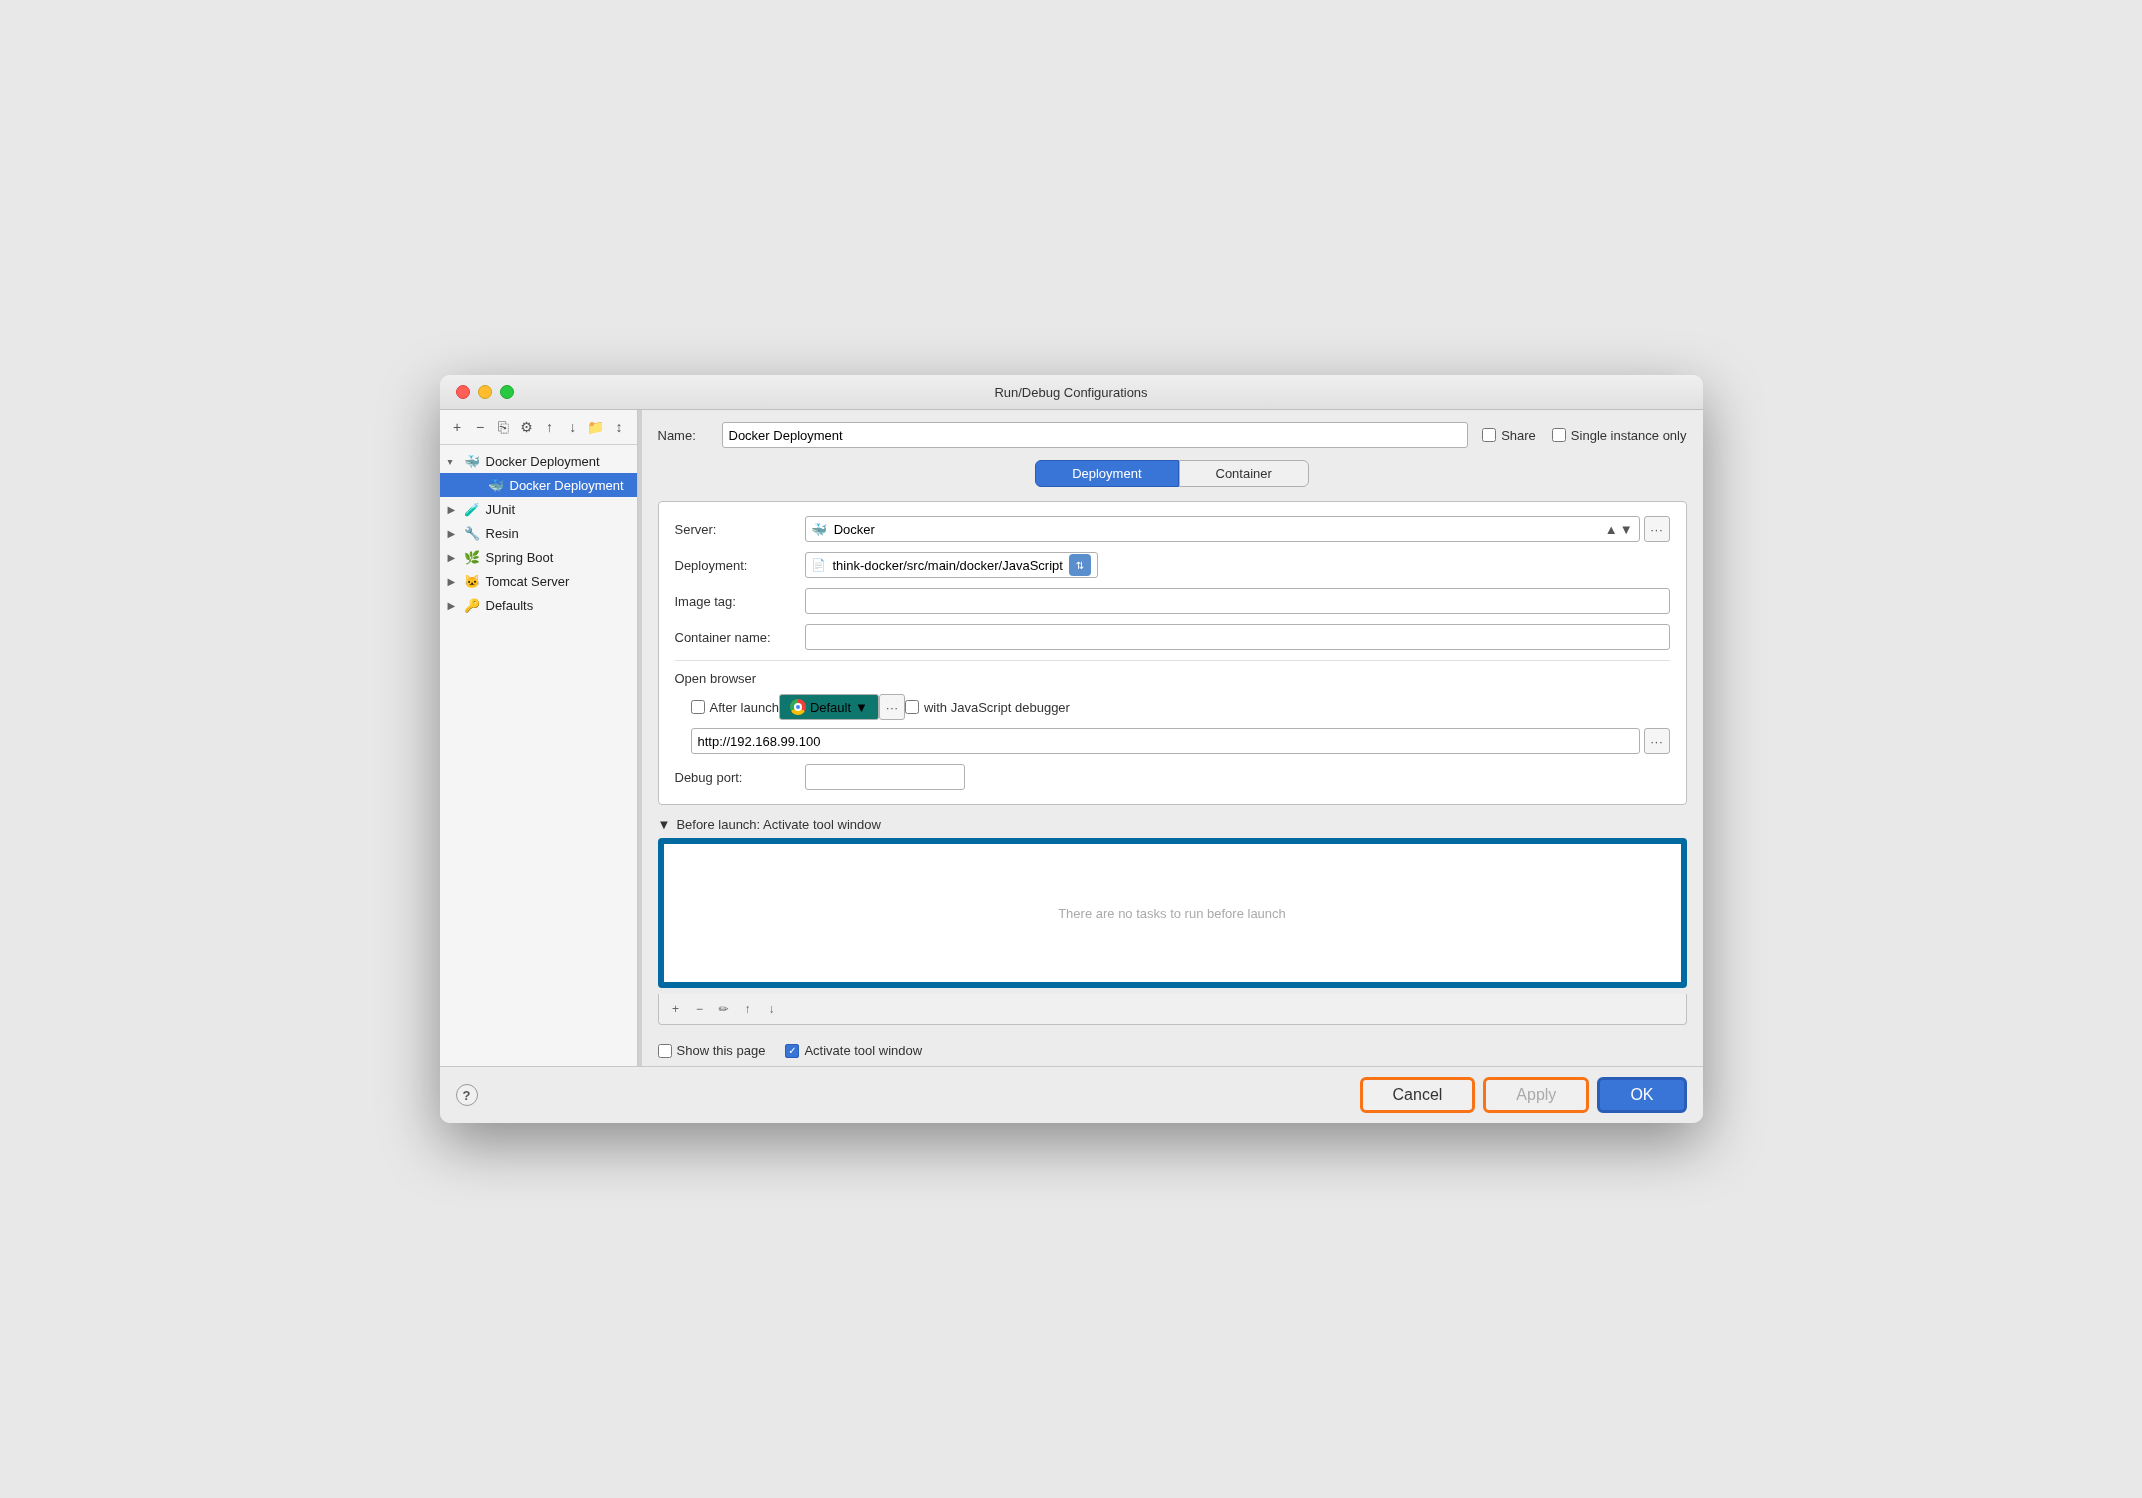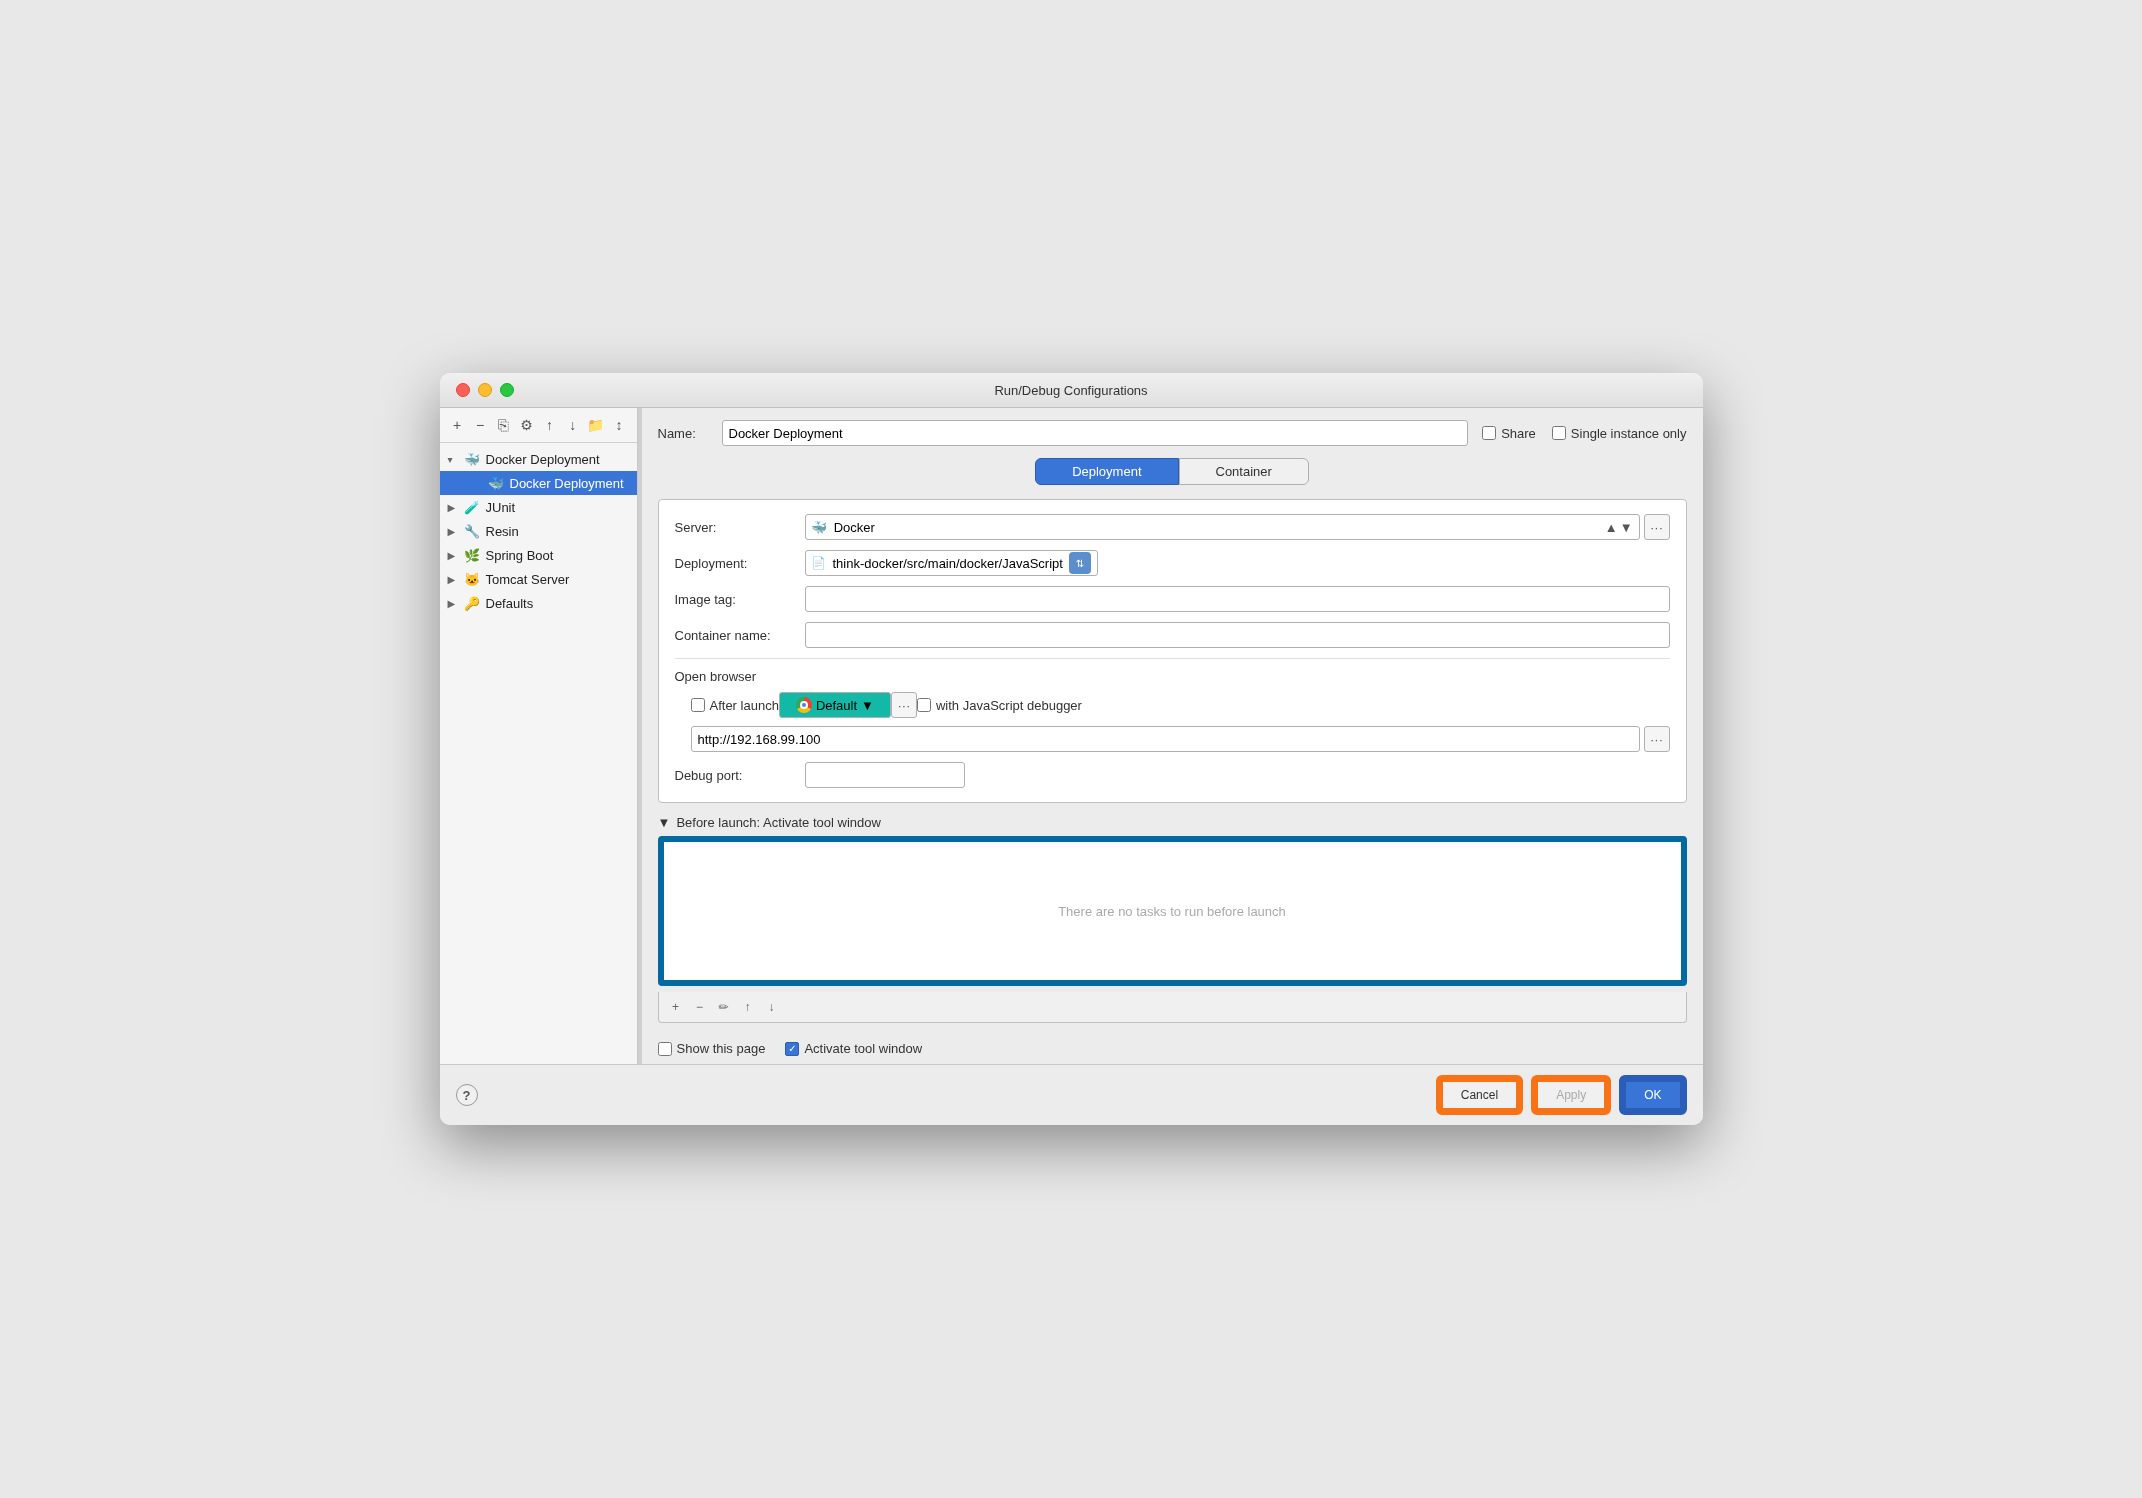--- a/index.html
+++ b/index.html
@@ -302,23 +302,23 @@
       padding: 0 6px;
       font-size: 13px;
       background: white;
       outline: none;
     }
     .browser-select {
       display: flex;
       align-items: center;
       border: 1px solid #b0b0b0;
       border-radius: 3px;
-      background: #14b8a6;
+      background: #0f766e;
       height: 26px;
-      padding: 0 16px;
+      padding: 0 10px;
       gap: 4px;
       font-size: 13px;
       cursor: pointer;
     }
     .chrome-icon {
       width: 16px;
       height: 16px;
       border-radius: 50%;
       background: conic-gradient(#ea4335 120deg, #fbbc05 120deg 240deg, #34a853 240deg);
       display: inline-block;
@@ -420,25 +420,25 @@
       justify-content: center;
       font-size: 13px;
       color: #555;
       font-weight: bold;
     }
     .footer-btns {
       display: flex;
       gap: 8px;
     }
     .btn {
-      padding: 6px 18px;
+      padding: 6px 30px;
       border-radius: 6px;
-      font-size: 12px;
-      cursor: pointer;
-      border: 7px solid #f97316;
+      font-size: 16px;
+      cursor: pointer;
+      border: 3px solid #f97316;
       background: #f0f0f0;
       color: #333;
     }
     .btn.primary {
       background: #3875d7;
       border-color: #2a5db8;
       color: white;
     }
     .btn.disabled {
       color: #aaa;

